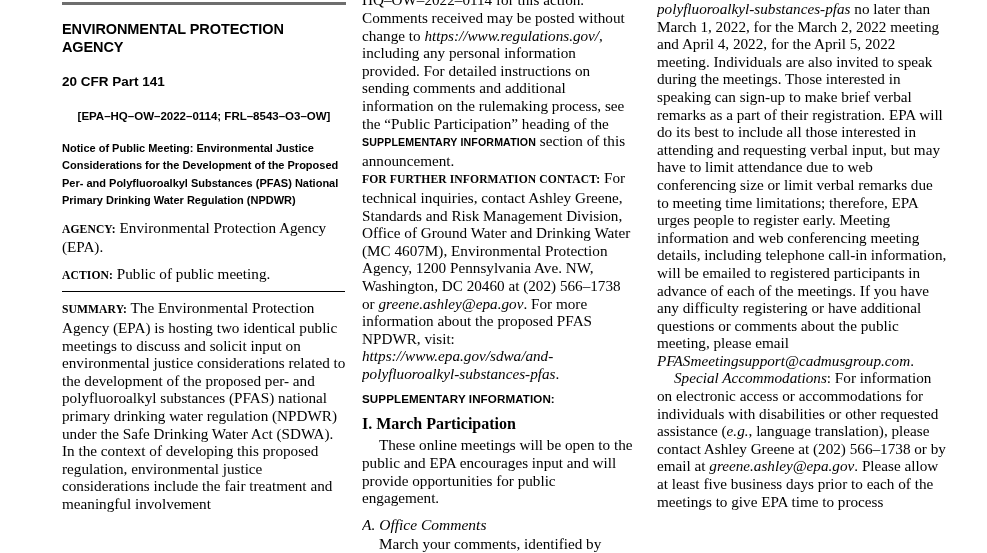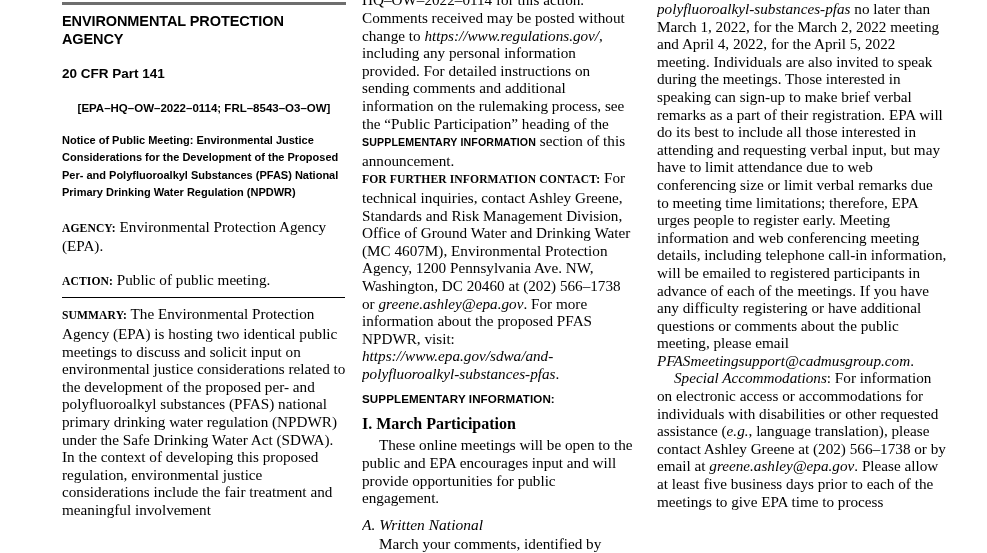--- a/index.html
+++ b/index.html
@@ -52,21 +52,21 @@
     width: 283px;
     margin: 7px 0 7px 0;
   }
 
   
   .agency-head {
     font-family: "Liberation Sans", sans-serif;
     font-weight: bold;
     font-size: 14.5px;
     line-height: 17.5px;
-    margin-top: 8px;
+    margin-top: 16px;
     letter-spacing: -0.1px;
   }
   .cfr-part {
     font-family: "Liberation Sans", sans-serif;
     font-weight: bold;
     font-size: 13.5px;
     line-height: 17px;
     margin-top: 17px;
   }
   .docket {
@@ -87,21 +87,21 @@
 
   
   p.body {
     font-family: "Liberation Serif", serif;
     font-size: 15.2px;
     line-height: 17.6px;
     margin: 0;
     text-align: left;
   }
   p.body.indent { text-indent: 17px; }
-  p.gap { margin-top: 16px; }
+  p.gap { margin-top: 9px; }
 
   .runin {
     font-family: Liberation Serif, serif;
     font-weight: bold;
     font-size: 11.6px;
     letter-spacing: 0.1px;
   }
   .runin-sm {
     font-family: "Liberation Sans", sans-serif;
     font-weight: bold;
@@ -180,21 +180,21 @@
       <p class="body"><span>Comments received may be posted without change to </span><span class="ital">https://www.regulations.gov/</span><span>, including any personal information provided. For detailed instructions on sending comments and additional information on the rulemaking process, see the “Public Participation” heading of the </span><span class="runin-sm">SUPPLEMENTARY INFORMATION</span><span> section of this announcement.</span></p>
 
       <p class="body"><span class="runin">FOR FURTHER INFORMATION CONTACT:</span><span> For technical inquiries, contact Ashley Greene, Standards and Risk Management Division, Office of Ground Water and Drinking Water (MC 4607M), Environmental Protection Agency, 1200 Pennsylvania Ave. NW, Washington, DC 20460 at (202) 566–1738 or </span><span class="ital">greene.ashley@epa.gov</span><span>. For more information about the proposed PFAS NPDWR, visit: </span><span class="ital">https://www.epa.gov/sdwa/and-polyfluoroalkyl-substances-pfas</span><span>.</span></p>
 
       <span class="supp-label">SUPPLEMENTARY INFORMATION:</span>
 
       <div class="section-head">I. March Participation</div>
 
       <p class="body indent">These online meetings will be open to the public and EPA encourages input and will provide opportunities for public engagement.</p>
 
-      <div class="sub-head">A. Written National</div>
+      <div class="sub-head">A. Office Comments</div>
 
       <p class="body indent">March your comments, identified by</p>
     </div>
 
     <div class="col col-right">
 
       <p class="body"><span class="ital">polyfluoroalkyl-substances-pfas</span><span> no later than March 1, 2022, for the March 2, 2022 meeting and April 4, 2022, for the April 5, 2022 meeting. Individuals are also invited to speak during the meetings. Those interested in speaking can sign-up to make brief verbal remarks as a part of their registration. EPA will do its best to include all those interested in attending and requesting verbal input, but may have to limit attendance due to web conferencing size or limit verbal remarks due to meeting time limitations; therefore, EPA urges people to register early. Meeting information and web conferencing meeting details, including telephone call-in information, will be emailed to registered participants in advance of each of the meetings. If you have any difficulty registering or have additional questions or comments about the public meeting, please email </span><span class="ital">PFASmeetingsupport@cadmusgroup.com</span><span>.</span></p>
 
       <p class="body indent"><span class="ital">Special Accommodations</span><span>: For information on electronic access or accommodations for individuals with disabilities or other requested assistance (</span><span class="ital">e.g.</span><span>, language translation), please contact Ashley Greene at (202) 566–1738 or by email at </span><span class="ital">greene.ashley@epa.gov</span><span>. Please allow at least five business days prior to each of the meetings to give EPA time to process</span></p>
     </div>

